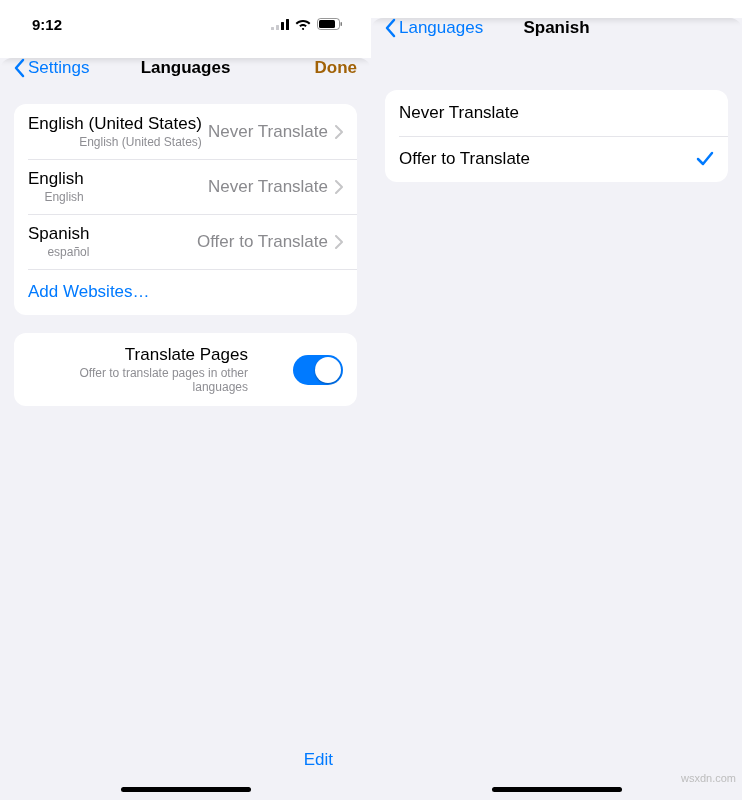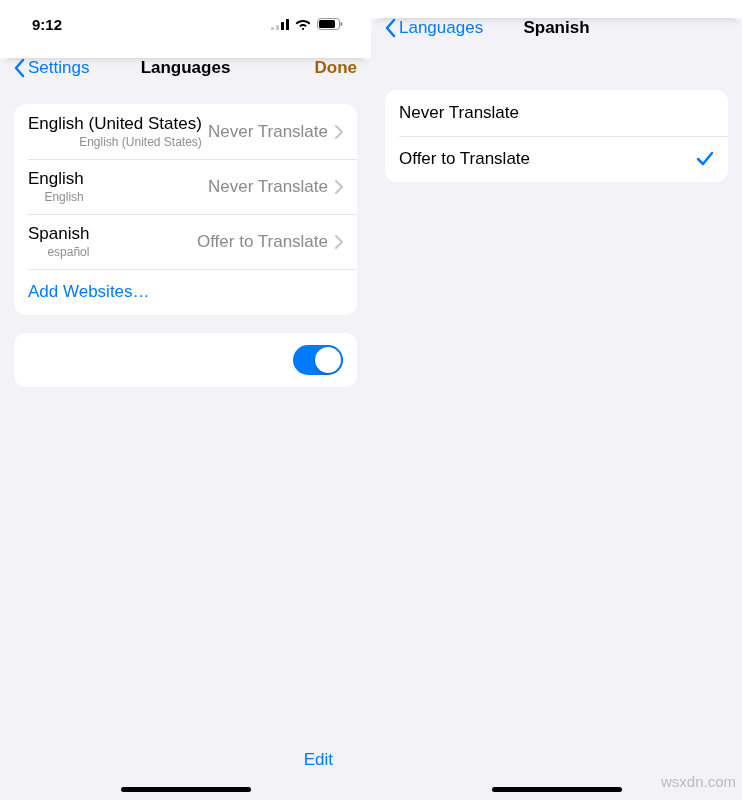--- a/index.html
+++ b/index.html
@@ -116,22 +116,22 @@
     }
     .footer {
       margin-top: auto; padding: 0 38px 30px; text-align: right;
       color: #007aff; font-size: 17px;
     }
     .home-ind {
       position: absolute; bottom: 8px; left: 50%; transform: translateX(-50%);
       width: 130px; height: 5px; background: #000; border-radius: 3px;
     }
     .watermark {
-      position: absolute; right: 6px; bottom: 10px;
-      font-size: 15px; color: #bdbdbd;
+      position: absolute; right: 6px; bottom: 16px;
+      font-size: 11px; color: #bdbdbd;
     }
     svg { display: block; }
   </style>
 </head>
 <body>
 
 <div class="phone">
   <div class="status-wrap">
     <div class="status-bar">
       <span>9:12</span>
@@ -203,20 +203,24 @@
             </svg>
         </div>
       </div>
       <div class="row">
         <span class="add" style="padding:0">Add Websites…</span>
       </div>
     </div>
 
     <div class="group">
       <div class="row" style="align-items:flex-start; padding-top:12px; padding-bottom:12px;">
+        <div class="main" style="max-width:220px;">
+          <span class="titleText">Translate Pages</span>
+          <span class="sub">Offer to translate pages in other languages</span>
+        </div>
         <div class="right" style="align-self:center;">
           <div class="toggle"></div>
         </div>
       </div>
     </div>
 
     <div class="footer">
       <span>Edit</span>
     </div>
     <div class="home-ind"></div>

